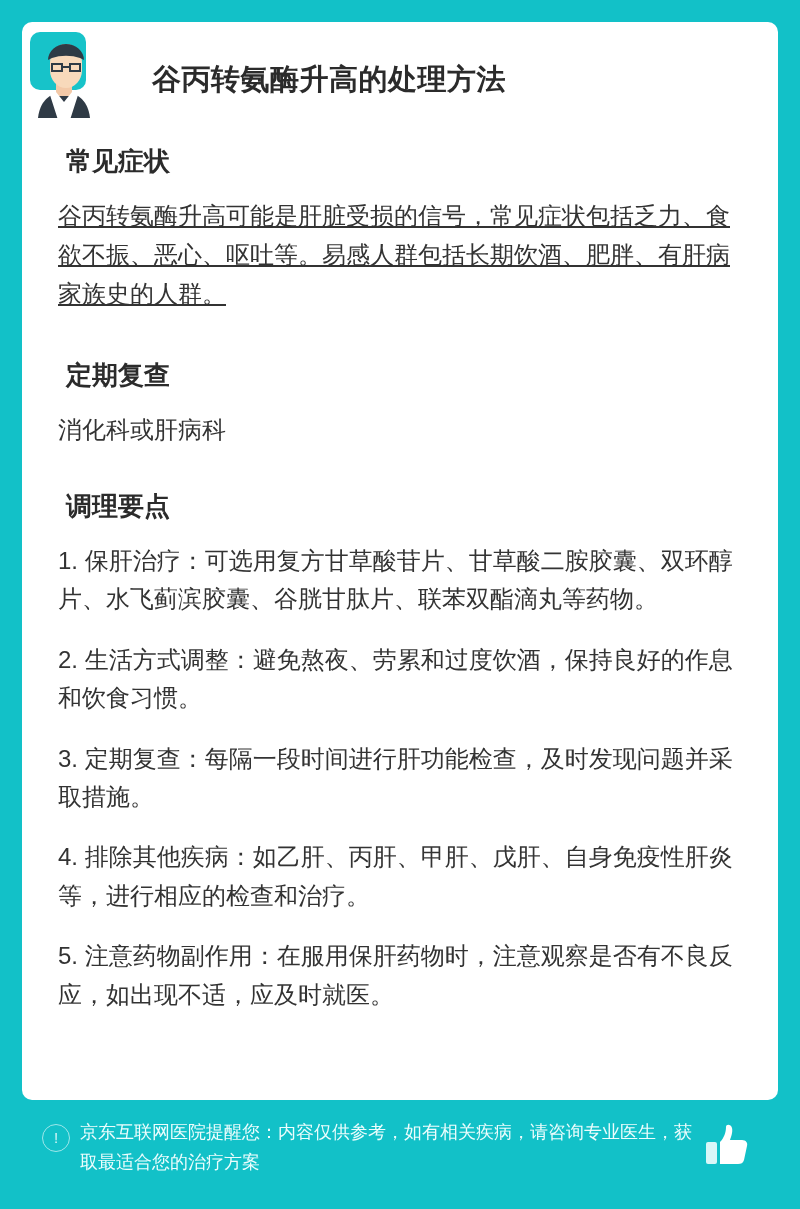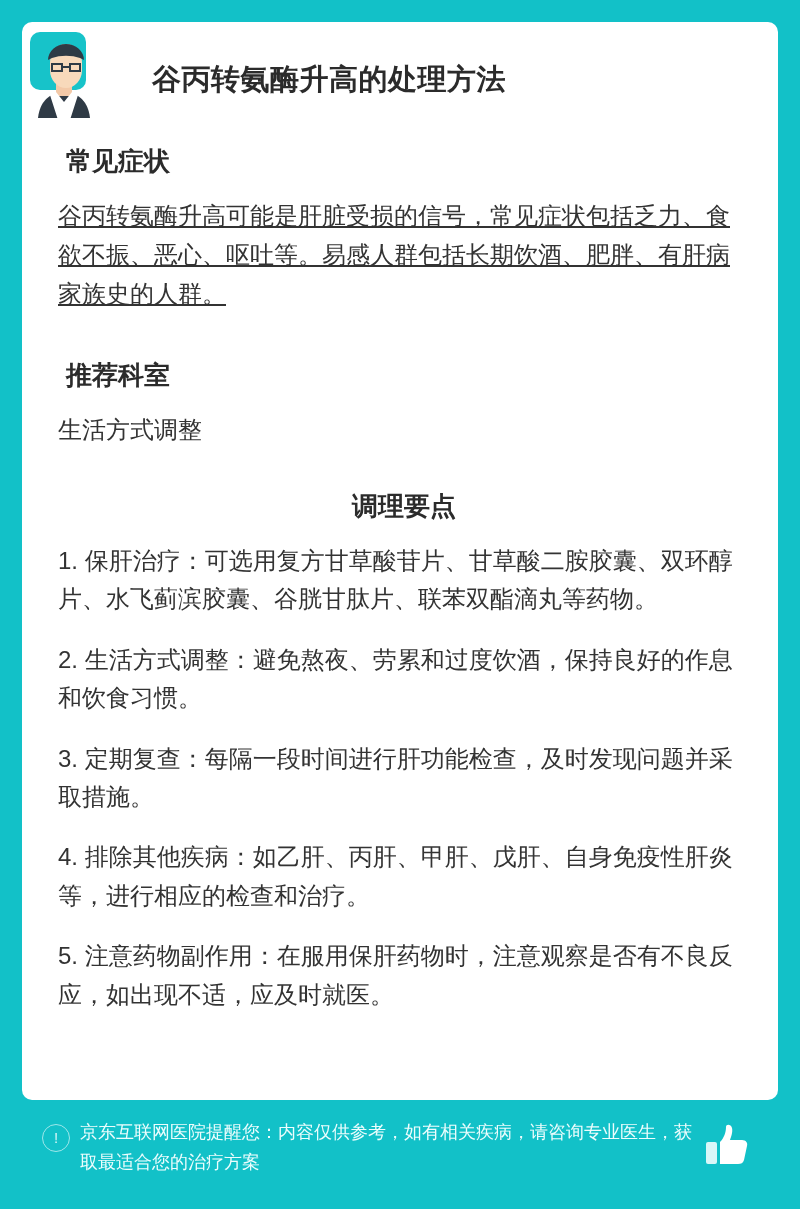--- a/index.html
+++ b/index.html
@@ -44,21 +44,20 @@
     letter-spacing: 0.5px;
   }
   .section-head {
     font-size: 26px;
     font-weight: bold;
     color: #2b2b2b;
     margin: 44px 0 18px 8px;
   }
   .section-head.tight {
     margin-top: 40px;
-    text-align: center;
   }
   .body-text {
     font-size: 24px;
     color: #333333;
     line-height: 1.62;
     margin: 0;
     text-decoration: underline;
   }
   .plain-line {
     font-size: 24px;
@@ -128,22 +127,22 @@
         <path d="M26 60 l8 10 l8 -10 l6 3 l-8 25 h-12 l-8 -25 z" fill="#ffffff"></path>
         <path d="M34 70 l-4 6 l4 14 l4 -14 l-4 -6 z" fill="#ffffff"></path>
       </svg>
     </div>
 
     <h1 class="title">谷丙转氨酶升高的处理方法</h1>
 
     <h2 class="section-head">常见症状</h2>
     <p class="body-text">谷丙转氨酶升高可能是肝脏受损的信号，常见症状包括乏力、食欲不振、恶心、呕吐等。易感人群包括长期饮酒、肥胖、有肝病家族史的人群。</p>
 
-    <h2 class="section-head">推荐科室</h2>
-    <p class="plain-line">生活方式调整</p>
+    <h2 class="section-head">定期复查</h2>
+    <p class="plain-line">消化科或肝病科</p>
 
     <h2 class="section-head tight">调理要点</h2>
     <ul class="list">
       <li>1. 保肝治疗：可选用复方甘草酸苷片、甘草酸二胺胶囊、双环醇片、水飞蓟滨胶囊、谷胱甘肽片、联苯双酯滴丸等药物。</li>
       <li>2. 生活方式调整：避免熬夜、劳累和过度饮酒，保持良好的作息和饮食习惯。</li>
       <li>3. 定期复查：每隔一段时间进行肝功能检查，及时发现问题并采取措施。</li>
       <li>4. 排除其他疾病：如乙肝、丙肝、甲肝、戊肝、自身免疫性肝炎等，进行相应的检查和治疗。</li>
       <li>5. 注意药物副作用：在服用保肝药物时，注意观察是否有不良反应，如出现不适，应及时就医。</li>
     </ul>
 

